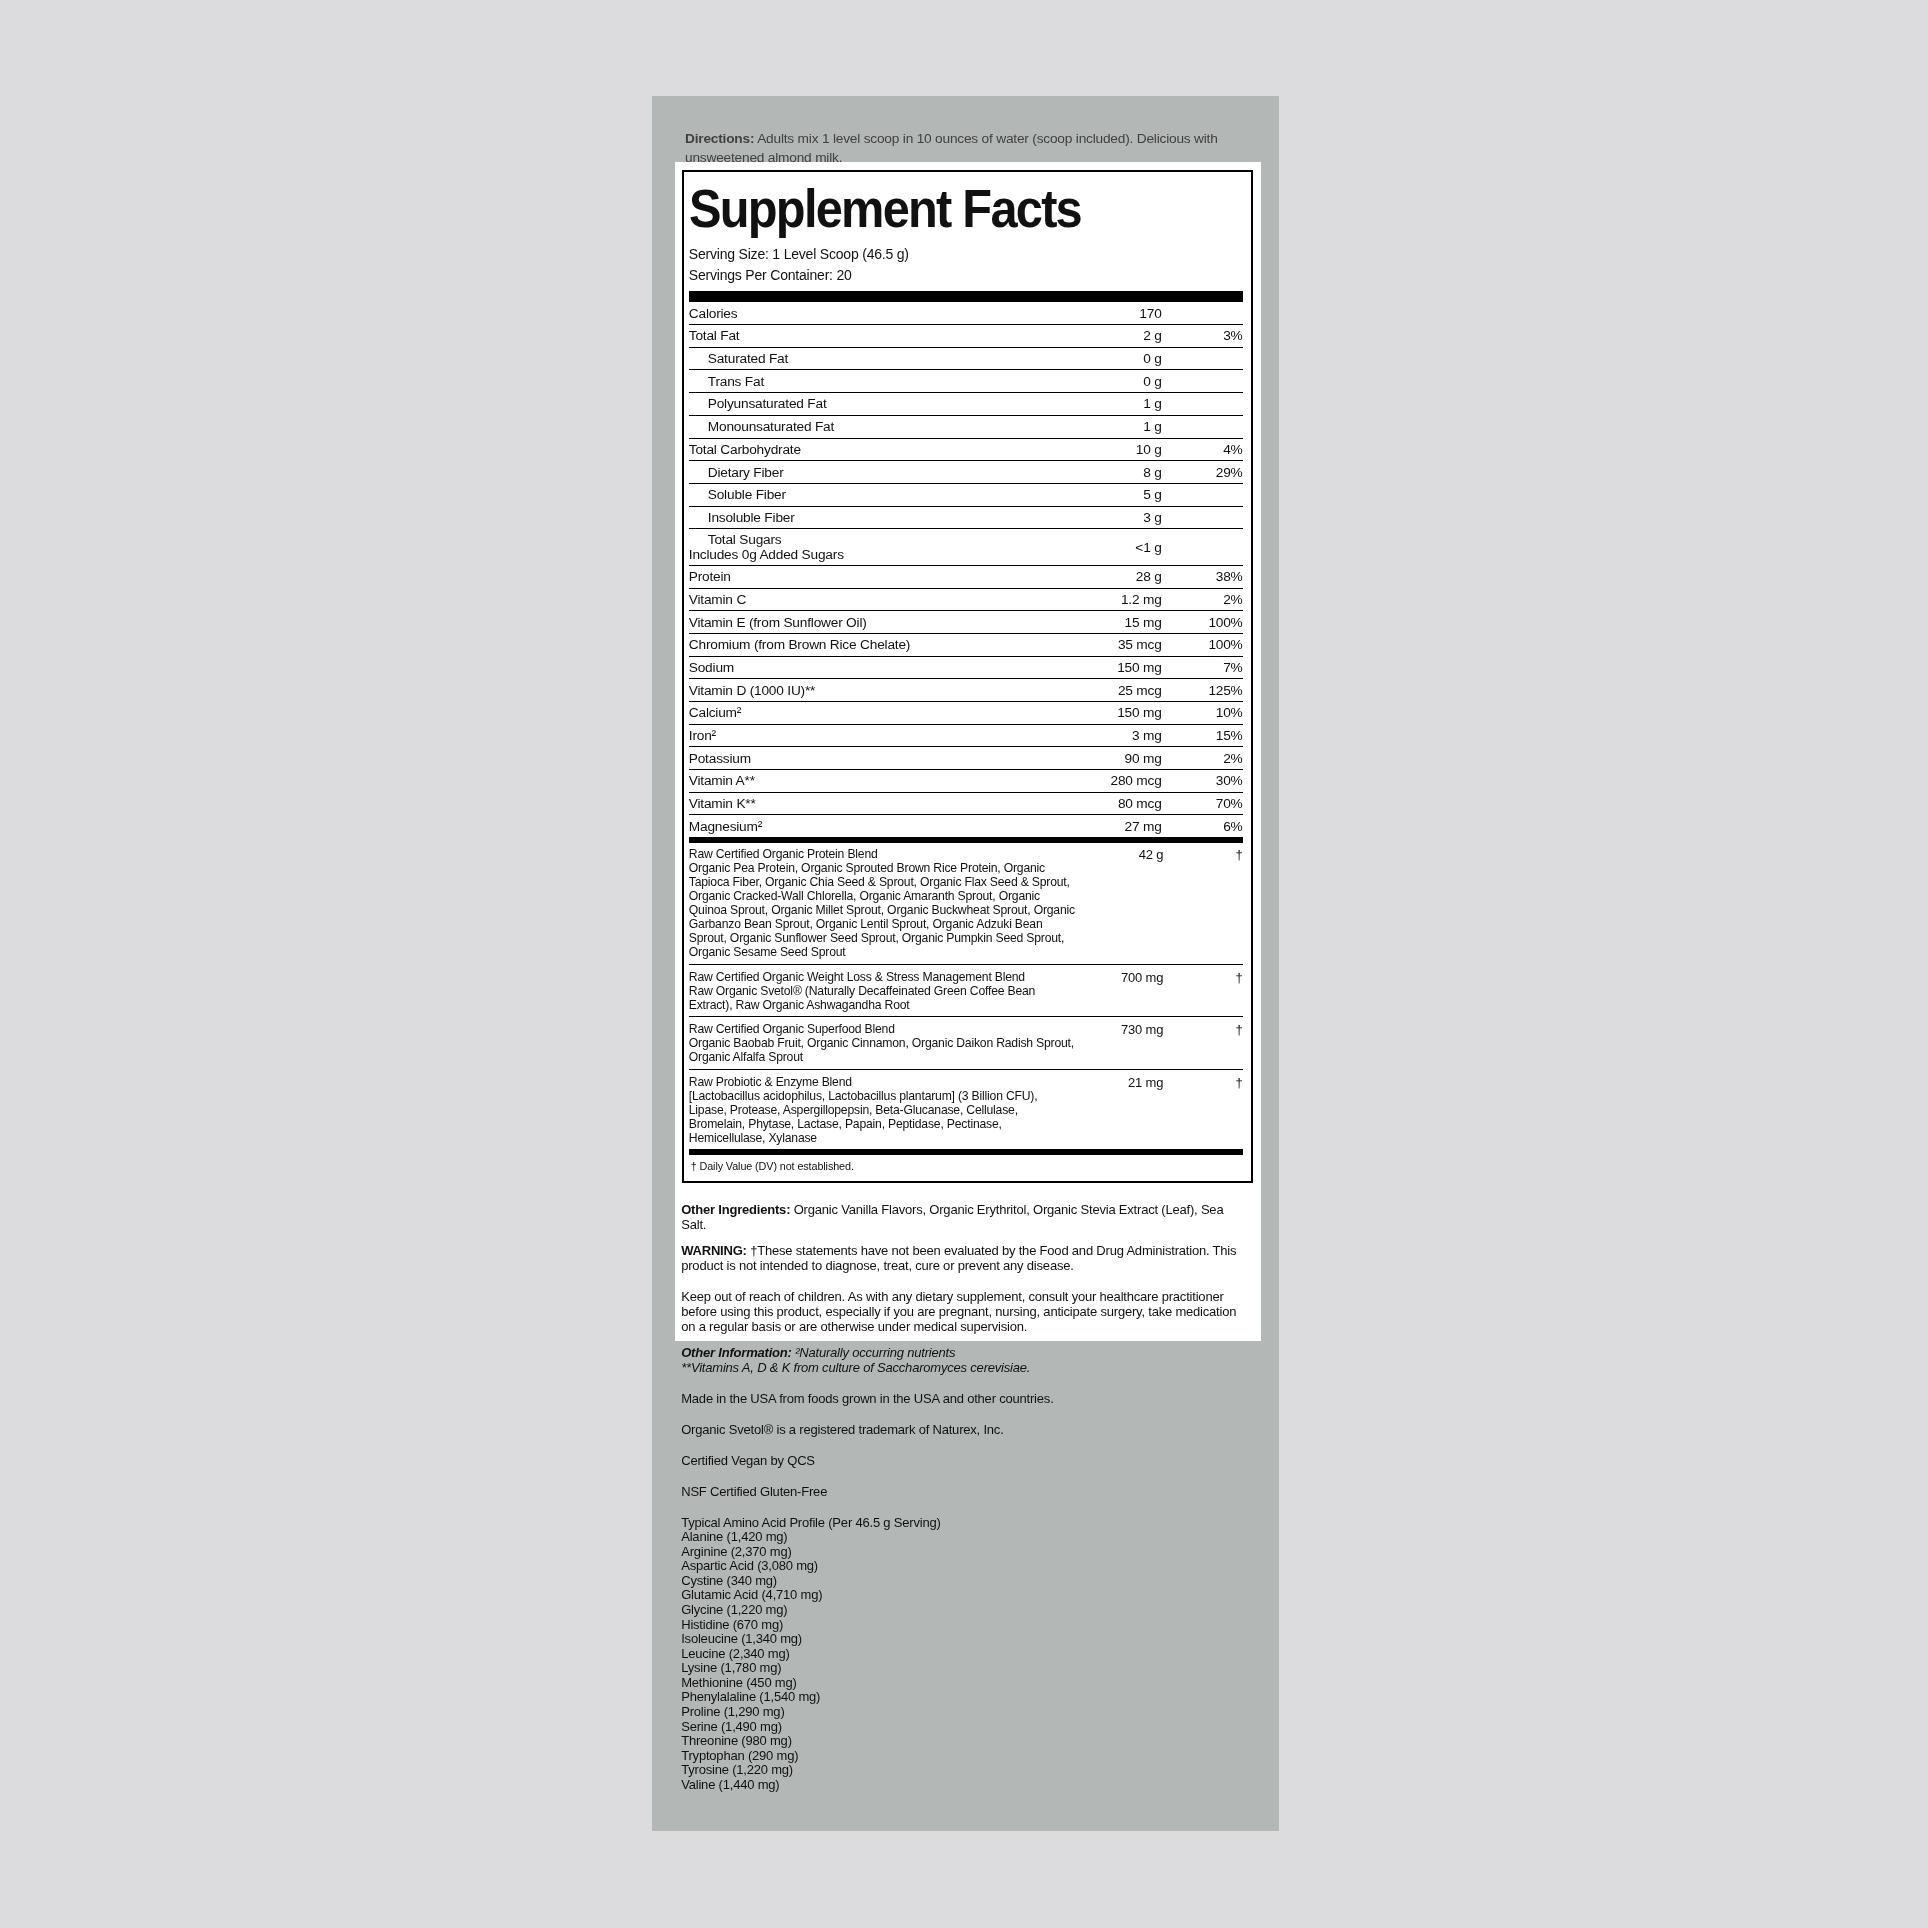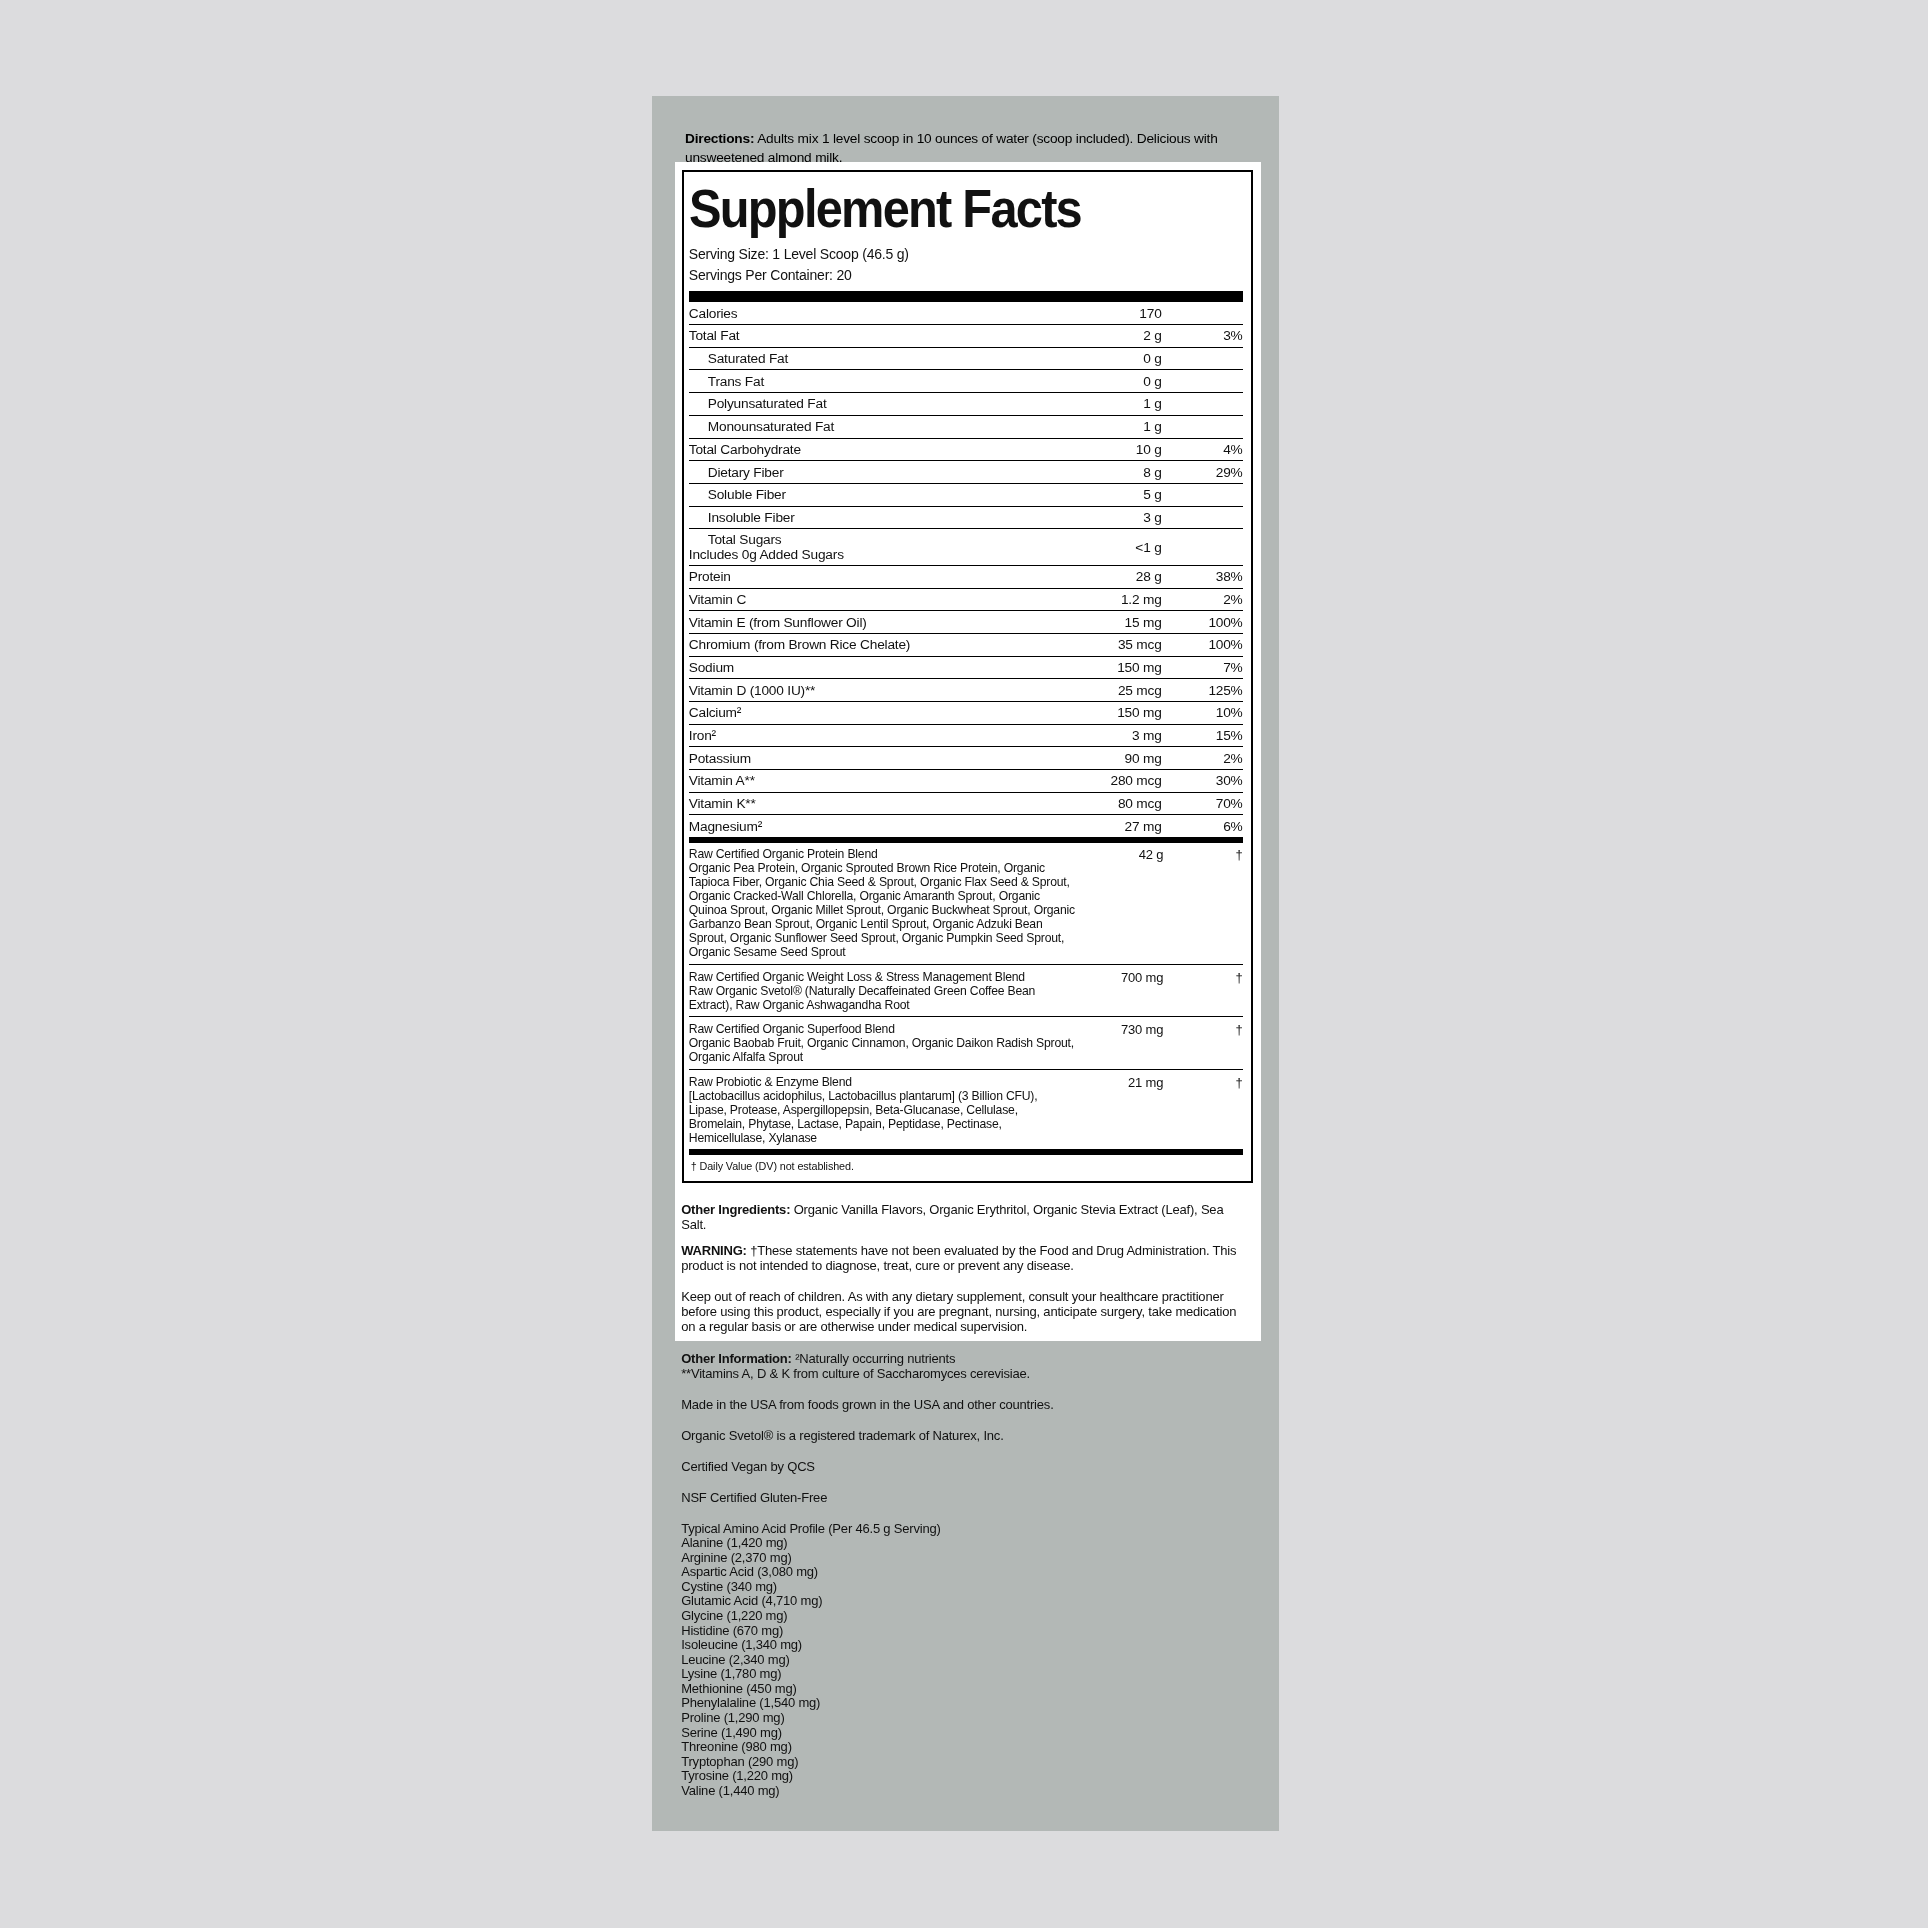--- a/index.html
+++ b/index.html
@@ -9,21 +9,21 @@
     font-family:"Liberation Sans","DejaVu Sans",sans-serif;
     color:#111;
     -webkit-font-smoothing:antialiased;
   }
   .panel{
     position:absolute;left:652px;top:96px;width:627px;height:1735px;
     background:#b3b8b6;
   }
   .directions{
     position:absolute;top:19px;left:33px;width:557px;
-    font-size:13.7px;line-height:19px;letter-spacing:-0.2px;color:#000000;
+    font-size:13.7px;line-height:19px;letter-spacing:-0.2px;color:#404040;
   }
   .directions b{font-weight:bold;}
   .white{
     position:absolute;left:22.6px;top:66px;width:586px;height:1179px;
     background:#ffffff;
   }
   .factsbox{
     margin:7.5px;border:2.8px solid #000;background:#fff;
     padding:5.6px 8.5px 0 4.7px;
   }
@@ -242,21 +242,21 @@
       <div class="footnote">† Daily Value (DV) not established.</div>
     </div>
 
     <div class="below">
       <p class="blk" style="margin:9.4px 0 0 0;"><b>Other Ingredients:</b> <span>Organic Vanilla Flavors, Organic Erythritol, Organic Stevia Extract (Leaf), Sea Salt.</span></p>
 
       <p style="margin:11.3px 0 0 0;"><b>WARNING:</b> <span>†These statements have not been evaluated by the Food and Drug Administration. This product is not intended to diagnose, treat, cure or prevent any disease.</span></p>
 
       <p class="gap" style="margin-bottom:0;">Keep out of reach of children. As with any dietary supplement, consult your healthcare practitioner before using this product, especially if you are pregnant, nursing, anticipate surgery, take medication on a regular basis or are otherwise under medical supervision.</p>
 
-      <div style="margin-top:17px;">
+      <div style="margin-top:11px;font-style:italic;">
         <div><b>Other Information:</b> <span>²Naturally occurring nutrients</span></div>
         <div>**Vitamins A, D &amp; K from culture of Saccharomyces cerevisiae.</div>
       </div>
 
       <p class="gap" style="margin-bottom:0;">Made in the USA from foods grown in the USA and other countries.</p>
 
       <p class="gap" style="margin-bottom:0;">Organic Svetol® is a registered trademark of Naturex, Inc.</p>
 
       <p class="gap" style="margin-bottom:0;">Certified Vegan by QCS</p>
 

